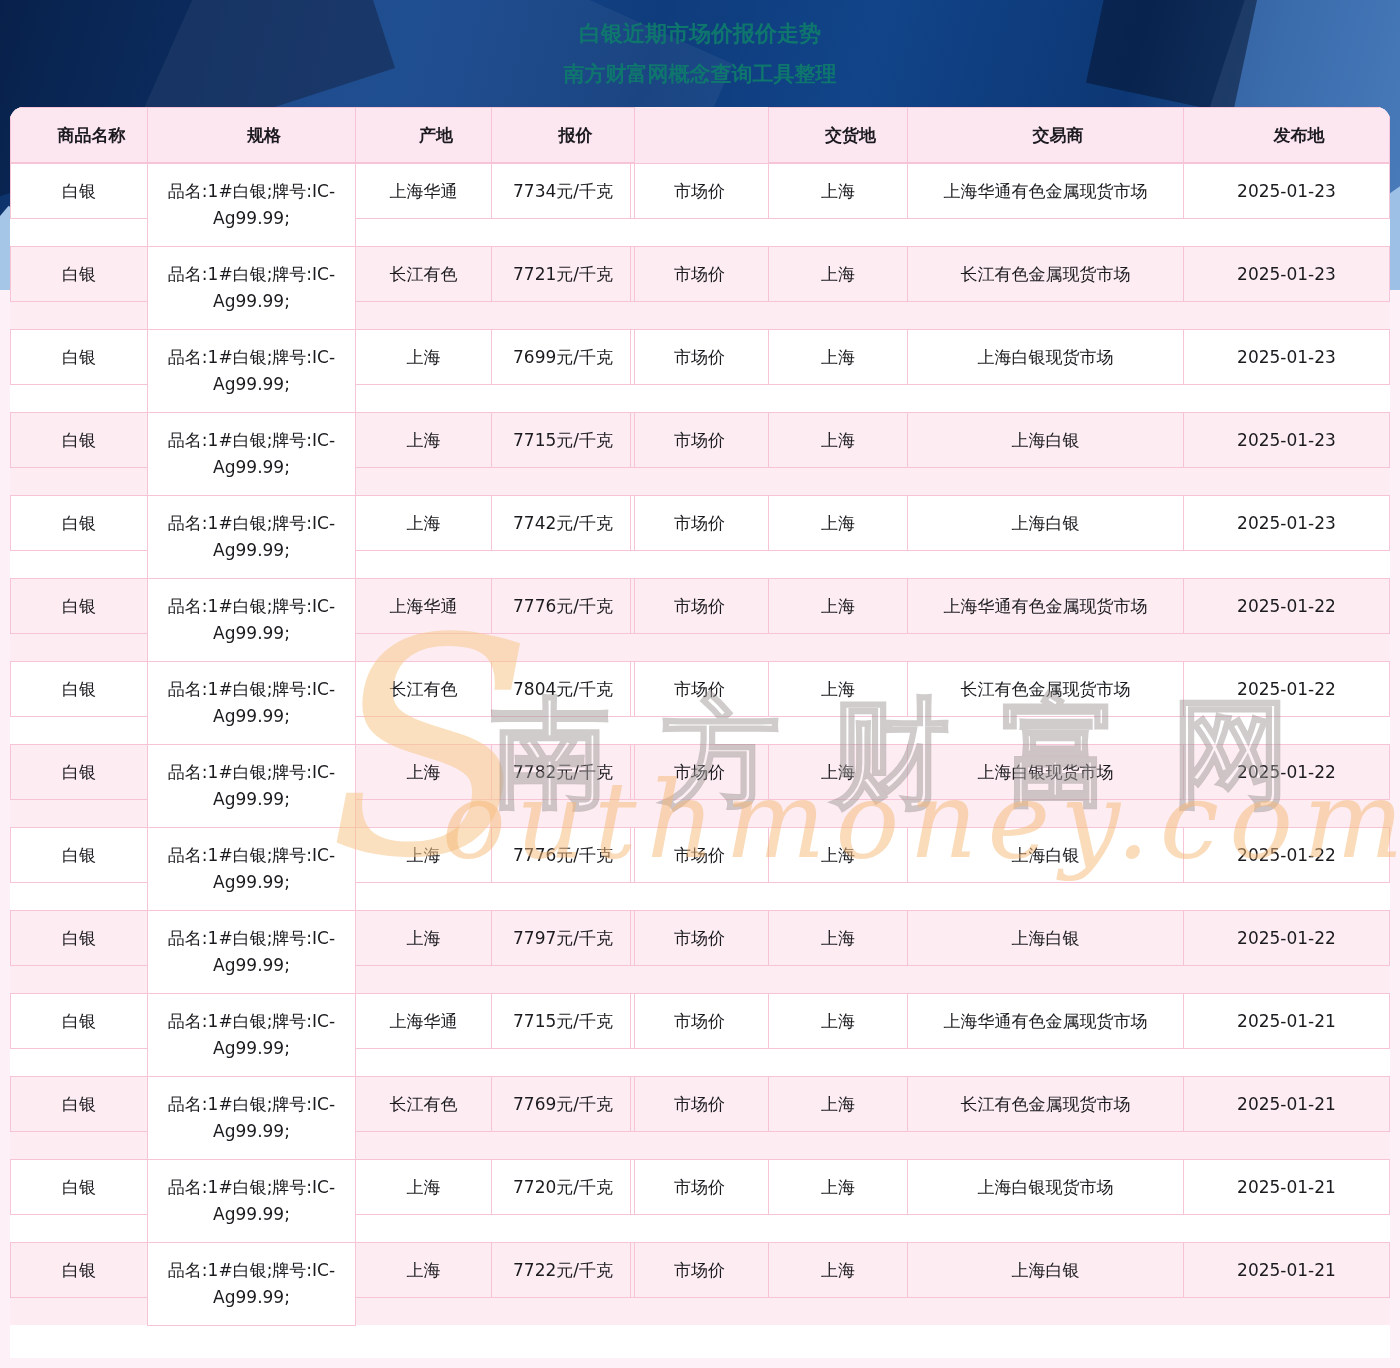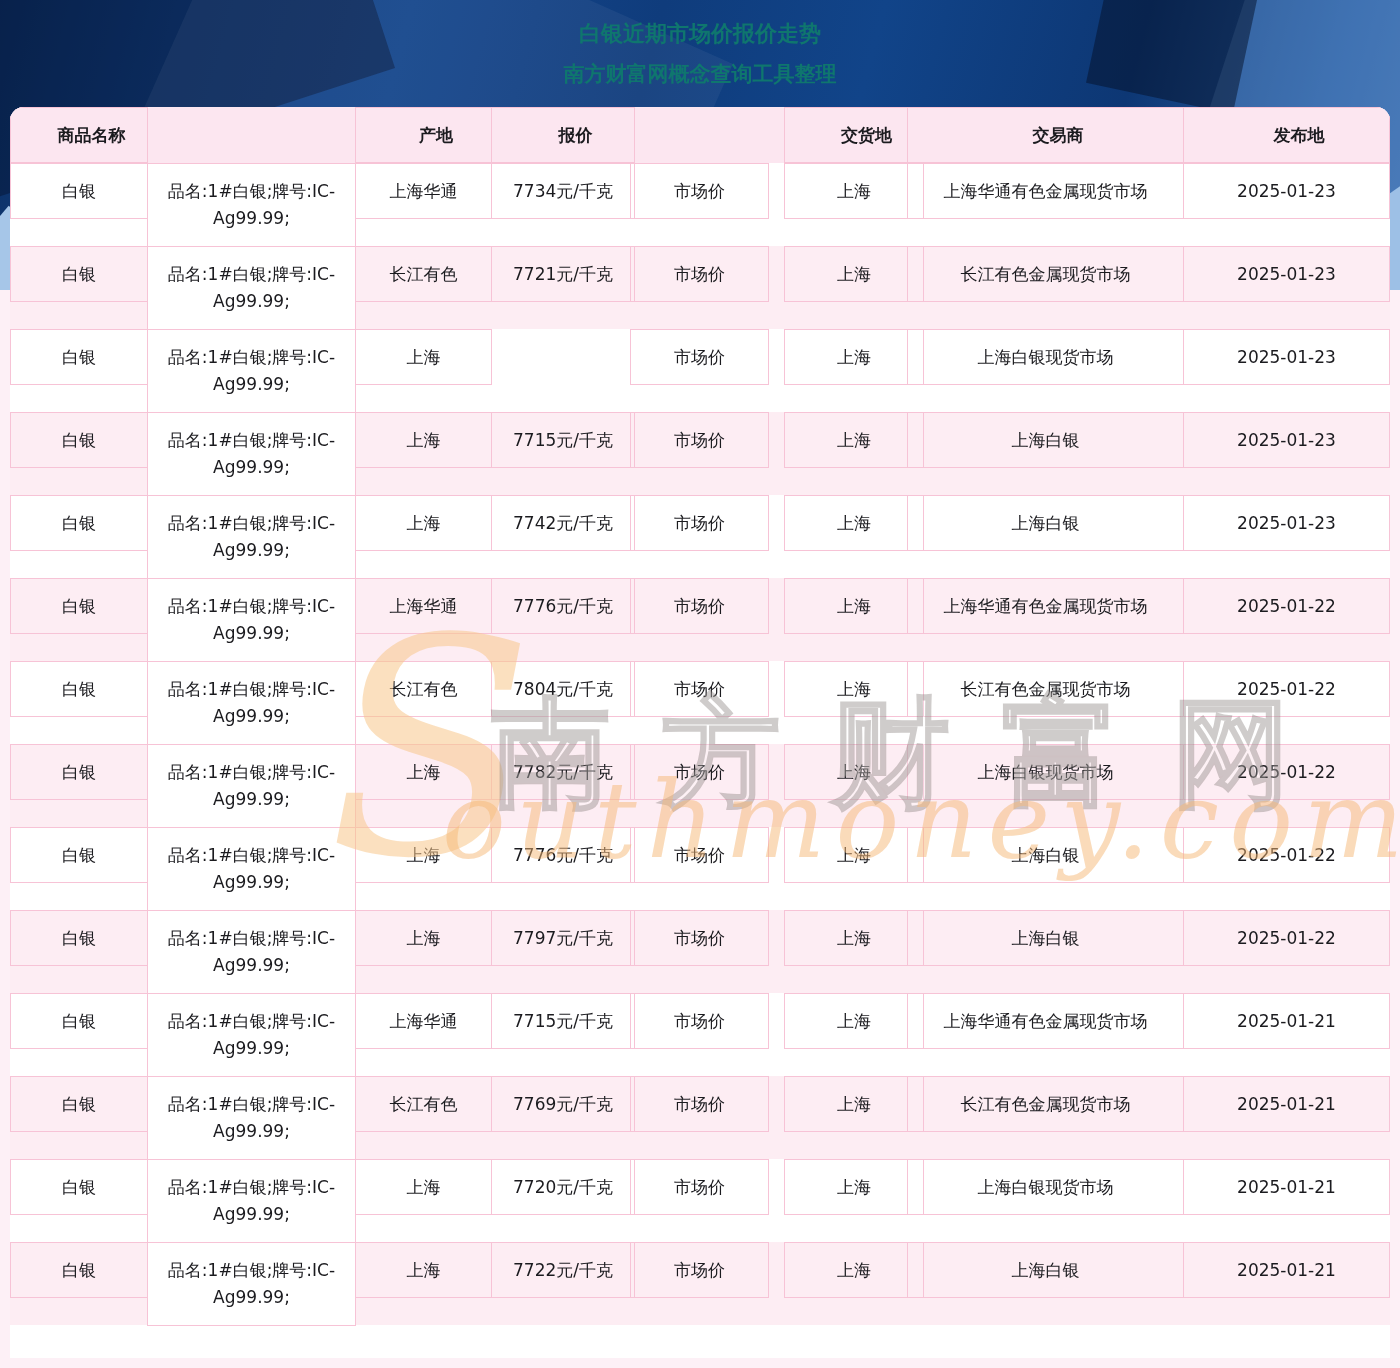--- a/index.html
+++ b/index.html
@@ -61,21 +61,21 @@
   }
   .cellbox.spec{
     height:84px;background:#ffffff;z-index:2;
     flex-direction:column;line-height:27px;
   }
   .c0{left:0;width:138px}
   .c1{left:137px;width:209px}
   .c2{left:345px;width:137px}
   .c3{left:481px;width:144px}
   .c4{left:620px;width:139px}
-  .c5{left:774px;width:140px}
+  .c5{left:758px;width:140px}
   .c6{left:897px;width:277px}
   .c7{left:1173px;width:207px}
   .tfoot{
     position:relative;height:33px;background:#ffffff;
     display:flex;align-items:center;justify-content:center;
     font-size:15px;color:var(--footer_gray);
   }
   
   .wm{position:absolute;left:0;top:0;width:1400px;height:1368px;pointer-events:none;z-index:5;}
   .wm-s{
@@ -107,20 +107,21 @@
   <div class="shape sh5"></div>
   <div class="shape sh6"></div>
 </div>
 
 <div class="banner-title">白银近期市场价报价走势</div>
 <div class="banner-sub">南方财富网概念查询工具整理</div>
 
 <div class="table">
   <div class="thead">
     <div class="hcell c0">商品名称</div>
+    <div class="hcell c1">规格</div>
     <div class="hcell c2">产地</div>
     <div class="hcell c3">报价</div>
     <div class="hcell c5">交货地</div>
     <div class="hcell c6">交易商</div>
     <div class="hcell c7">发布地</div>
   </div>
 
   <div id="table-rows">
   <div class="trow white">
     <div class="cellbox c0">白银</div>
@@ -150,20 +151,21 @@
     <div class="cellbox c7">2025-01-23</div>
   </div>
 
   <div class="trow white">
     <div class="cellbox c0">白银</div>
     <div class="cellbox c1 spec">
       <span>品名:1#白银;牌号:IC-</span>
       <span>Ag99.99;</span>
     </div>
     <div class="cellbox c2">上海</div>
+    <div class="cellbox c3">7699元/千克</div>
     <div class="cellbox c4">市场价</div>
     <div class="cellbox c5">上海</div>
     <div class="cellbox c6">上海白银现货市场</div>
     <div class="cellbox c7">2025-01-23</div>
   </div>
 
   <div class="trow pink">
     <div class="cellbox c0">白银</div>
     <div class="cellbox c1 spec">
       <span>品名:1#白银;牌号:IC-</span>

